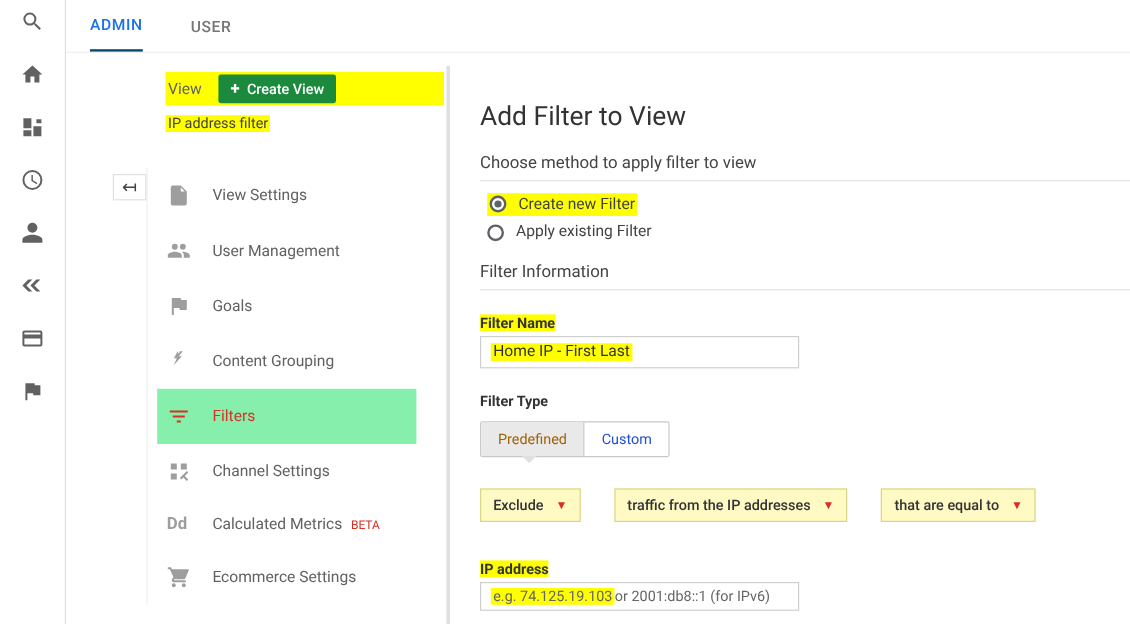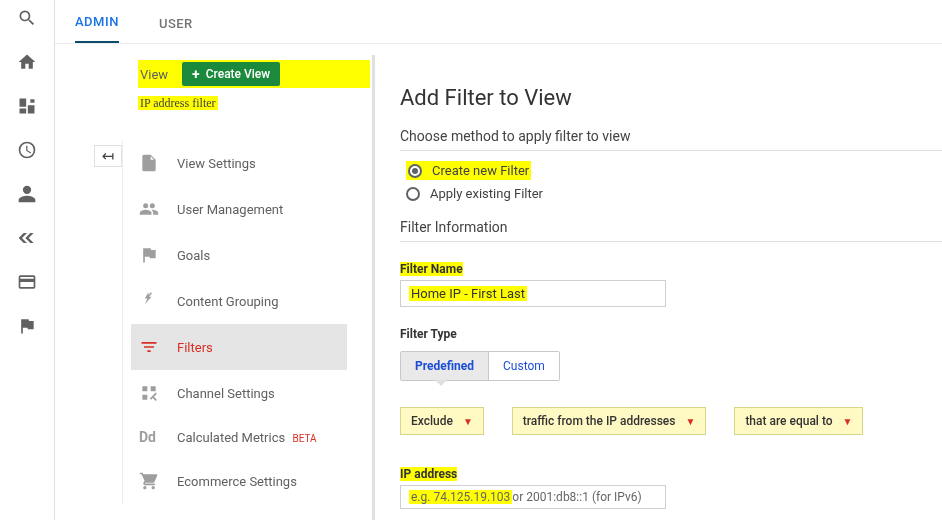--- a/index.html
+++ b/index.html
@@ -76,21 +76,20 @@
     display: inline-flex; align-items: center; gap: 6px;
     cursor: pointer;
   }
   .create-view-btn .plus {
     font-size: 14px; font-weight: 700; line-height: 1;
   }
   .subtitle {
     margin: 8px 0 0 38px;
     font-size: 12px;
     color: #424242;
-    font-family: Liberation Serif, serif;
   }
 
   .back-btn {
     position: absolute;
     left: -6px; top: 85px;
     width: 28px; height: 22px;
     background:#fff;
     border:1px solid #e0e0e0;
     display:flex;align-items:center;justify-content:center;
     font-size:15px; color:#424242;
@@ -106,21 +105,21 @@
   }
   .nav-item {
     display: flex; align-items: center; gap: 18px;
     padding: 13px 8px;
     color: #616161;
     cursor: pointer;
   }
   .nav-item .ni-label { font-size: 13px; }
   .nav-item .badge { font-size: 10px; color:#d93025; margin-left:4px; }
   .nav-item svg { width: 20px; height: 20px; fill:#9e9e9e; }
-  .nav-item.active { background:#e5e5e5;text-align:right; }
+  .nav-item.active { background:#86efac;text-align:right; }
   .nav-item.active .ni-label { color:#d93025; }
   .nav-item.active svg { fill:#d93025; }
 
   
   .main {
     position: absolute;
     left: 380px; top: 55px; right: 0;
   }
   .divider-v {
     position: absolute;
@@ -184,21 +183,21 @@
     margin:6px 0 0 20px;
     position:relative;
     background:#fff;
     overflow:visible;
   }
   .seg .seg-item {
     padding:7px 14px; font-size:12px; color:#1d4ed8;
     cursor:pointer;
   }
   .seg .seg-item.active {
-    background:#e9e9e9; color:#1d4ed8; font-weight:700;
+    background:#e9e9e9; color:#a16207; font-weight:400;
   }
   .seg .seg-item + .seg-item { border-left:1px solid #c8c8c8; }
   .seg::after{
     content:"";
     position:absolute;
     left:34px; bottom:-6px;
     width:0;height:0;
     border-left:6px solid transparent;
     border-right:6px solid transparent;
     border-top:6px solid #e0e0e0;
@@ -350,21 +349,21 @@
 
 <div class="divider-v"></div>
 
 <div class="main">
   <div class="h1">Add Filter to View</div>
 
   <div class="section-label">Choose method to apply filter to view</div>
   <hr class="hr">
 
   <div class="radio-row">
-    <span class="hl" style="display:inline-flex;align-items:center;gap:10px;padding:2px 2px;">
+    <span class="hl" style="display:inline-flex;gap:10px;padding:2px 2px;">
       <span class="radio sel"></span>
       <span>Create new Filter</span>
     </span>
   </div>
   <div class="radio-row">
     <span class="radio"></span>
     <span>Apply existing Filter</span>
   </div>
 
   <div class="sub-h">Filter Information</div>

